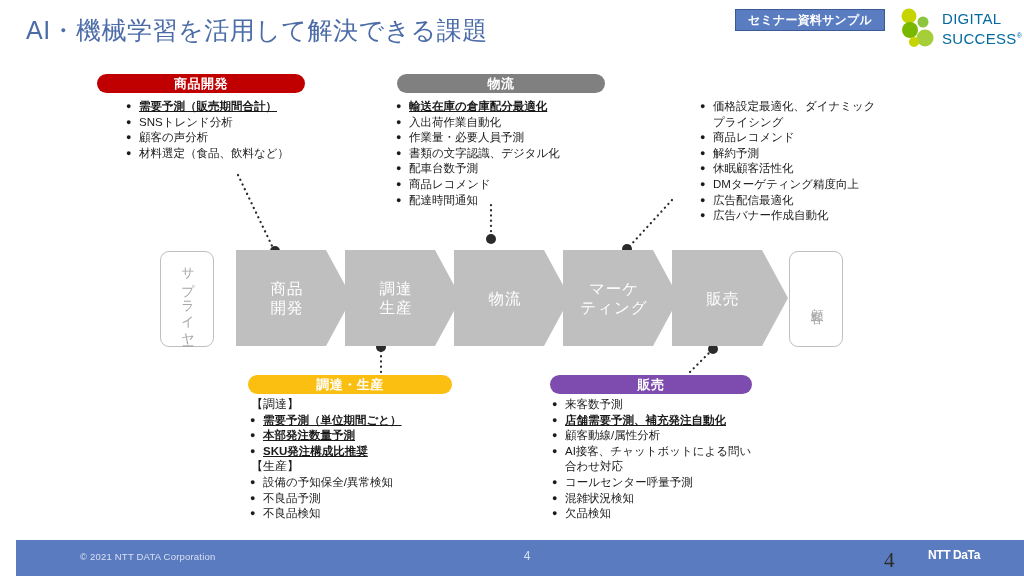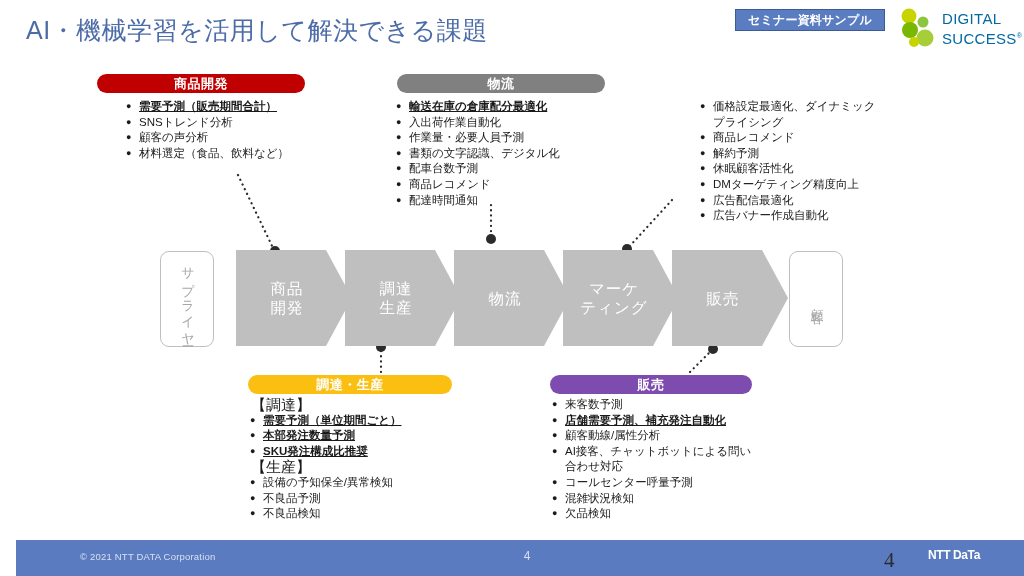--- a/index.html
+++ b/index.html
@@ -103,21 +103,21 @@
     font-size: 9px;
     line-height: 15.6px;
   }
   .bullet-list .bl-text { flex: 1 1 auto; }
   .bullet-list .bl-row.strong .bl-text {
     font-weight: bold;
     text-decoration: underline;
   }
   .bullet-list .bl-head {
     padding-left: 1px;
-    font-size: 15px;
+    font-size: 12px;
   }
 
   #list-shohin   { left: 126px; top: 99px;  width: 200px; }
   #list-butsuryu { left: 396px; top: 99px;  width: 210px; }
   #list-marketing{ left: 700px; top: 99px;  width: 185px; }
   #list-chotatsu { left: 250px; top: 397px; width: 215px; }
   #list-hanbai   { left: 552px; top: 397px; width: 200px; }
 
   
   .endbox {

